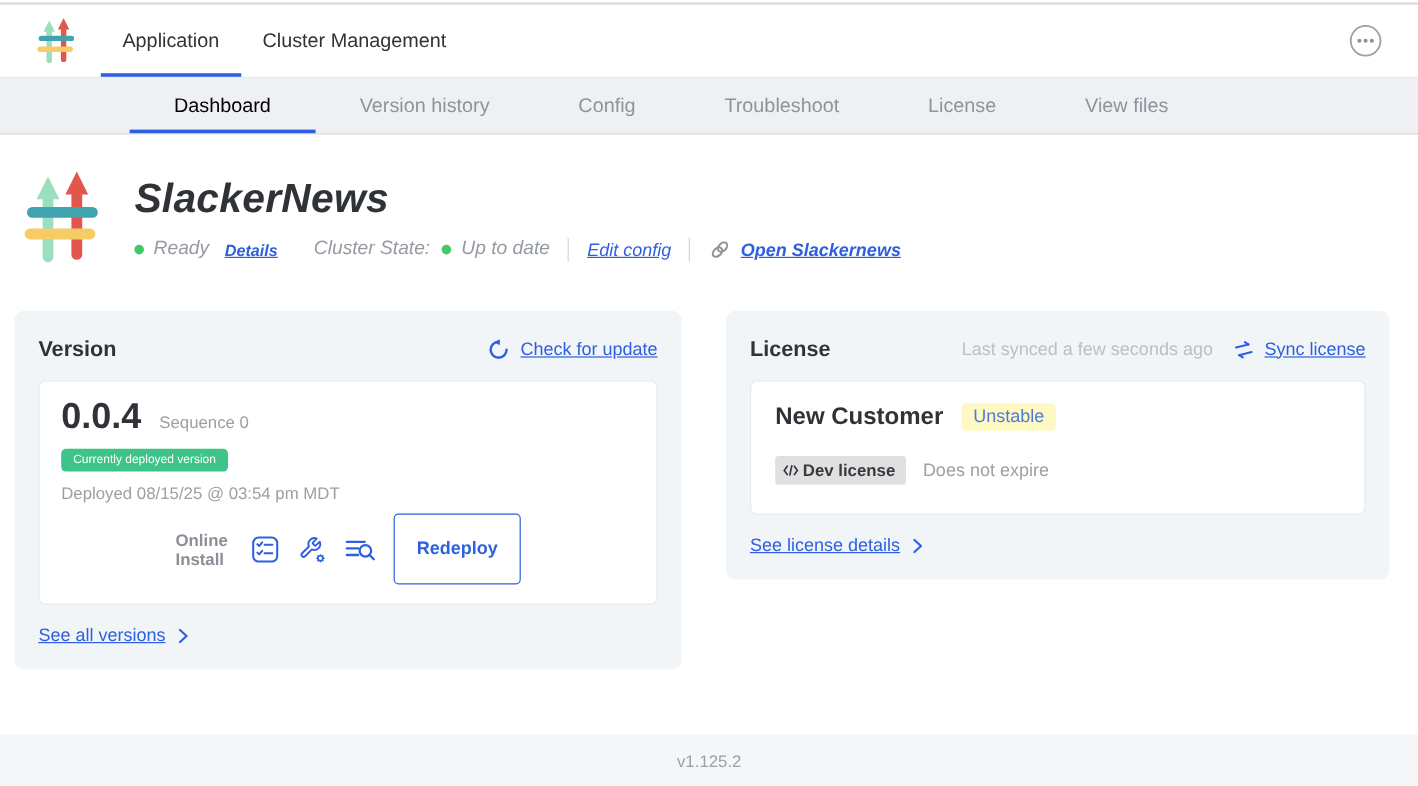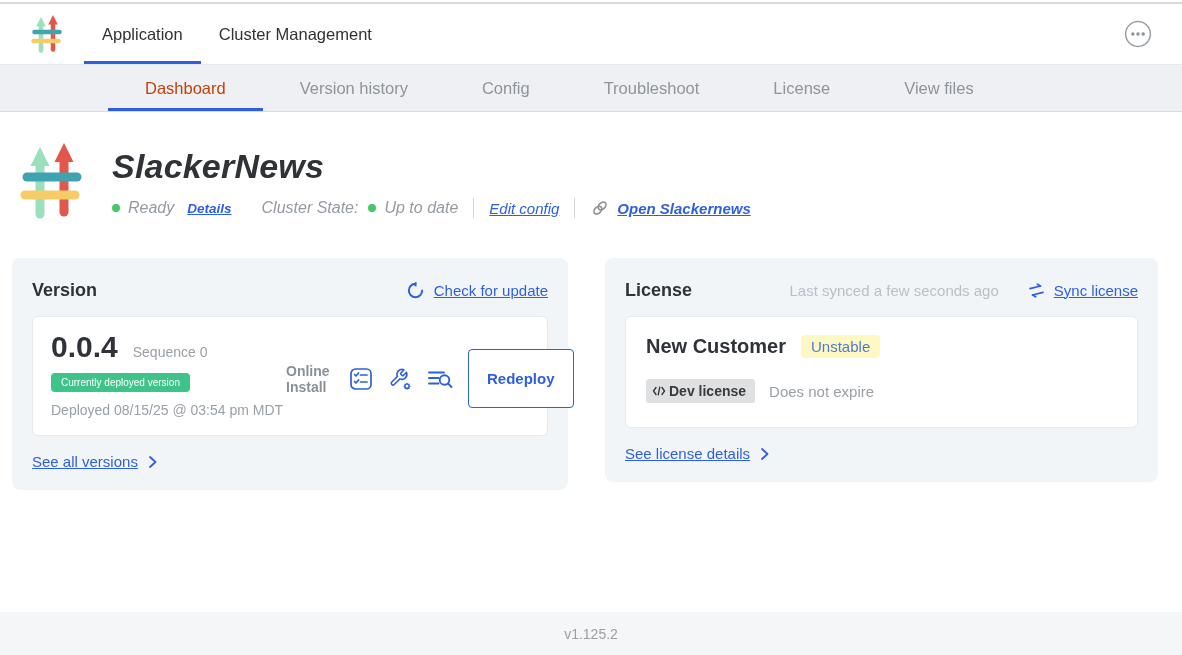--- a/index.html
+++ b/index.html
@@ -21,21 +21,21 @@
   .topnav-tab.active::after { content:""; position:absolute; left:0; right:0; bottom:0;
                 height:3px; background:#2d5fe0; }
   .topnav-right { margin-left:auto; display:flex; align-items:center; }
   .ellipsis-btn { width:28px; height:28px; cursor:pointer; }
 
   
   .subnav { height:47px; background:#eef0f3; border-bottom:1px solid #d9dcdf;
             display:flex; padding-left:108px; }
   .subnav-tab { position:relative; display:flex; align-items:center; padding:0 37px;
                 font-size:16.5px; color:#8e949c; cursor:pointer; }
-  .subnav-tab.active { color:#c2410c; }
+  .subnav-tab.active { color:#000000; }
   .subnav-tab.active::after { content:""; position:absolute; left:0; right:0; bottom:0;
                 height:3px; background:#2d5fe0; }
 
   
   .app-header { display:flex; padding:29px 0 0 20px;font-style:italic; }
   .app-icon svg { width:64px; height:80px; }
   .app-meta { margin-left:28px; }
   .app-title { font-size:34px; font-weight:700; color:#2f3237; margin:6px 0 12px; letter-spacing:0.2px; }
   .status-row { display:flex; align-items:center; font-size:16px; color:#959aa1; white-space:nowrap; }
   .dot { width:8px; height:8px; border-radius:50%; background:#44c767; margin-right:8px; flex:none; }
@@ -49,24 +49,24 @@
 
   
   .cards { display:flex; gap:37px; align-items:flex-start; padding:33px 0 0 12px; }
   .panel { background:#f2f5f8; border-radius:8px; padding:20px; }
   .panel.version { width:556px; }
   .panel.license { width:553px; }
   .panel-head { display:flex; align-items:center; margin-bottom:14px; min-height:24px; }
   .panel-title { font-size:18px; font-weight:700; color:#2f3237; }
   .head-right { margin-left:auto; display:flex; align-items:center; gap:9px; }
   .head-link { font-size:15px; font-weight:500; }
-  .synced { font-size:15px; color:#b9bfc6; margin-right:20px; }
+  .synced { font-size:15px; color:#b9bfc6; margin-right:8px; }
   .inner { background:#fff; border:1px solid #e6eaee; border-radius:6px; }
 
-  .inner.version-inner { padding:13px 18px 16px; display:flex; justify-content:space-between; }
+  .inner.version-inner { padding:13px 18px 16px; display:flex; justify-content:flex-end;flex-direction:column; }
   .ver-row { display:flex; align-items:baseline; gap:15px; }
   .ver-num { font-size:30px; font-weight:700; color:#2f3237; }
   .seq { font-size:14px; color:#9aa0a6; }
   .badge-green { display:inline-block; margin-top:9px; background:#3ec389; color:#fff;
                  font-size:10px; padding:4px 10px; border-radius:4px; }
   .deployed { margin-top:9px; font-size:14px; color:#9aa0a6; width:235px; line-height:1.32; }
   .ver-actions { display:flex; align-items:center; gap:15px; align-self:center; margin-top:8px; }
   .install-type { font-size:14px; font-weight:700; color:#8b9097; width:48px; line-height:1.15; }
   .icon-btn { cursor:pointer; display:flex; }
   .btn { border:1px solid #2d5fe0; color:#2d5fe0; background:#fff; font-weight:700;

